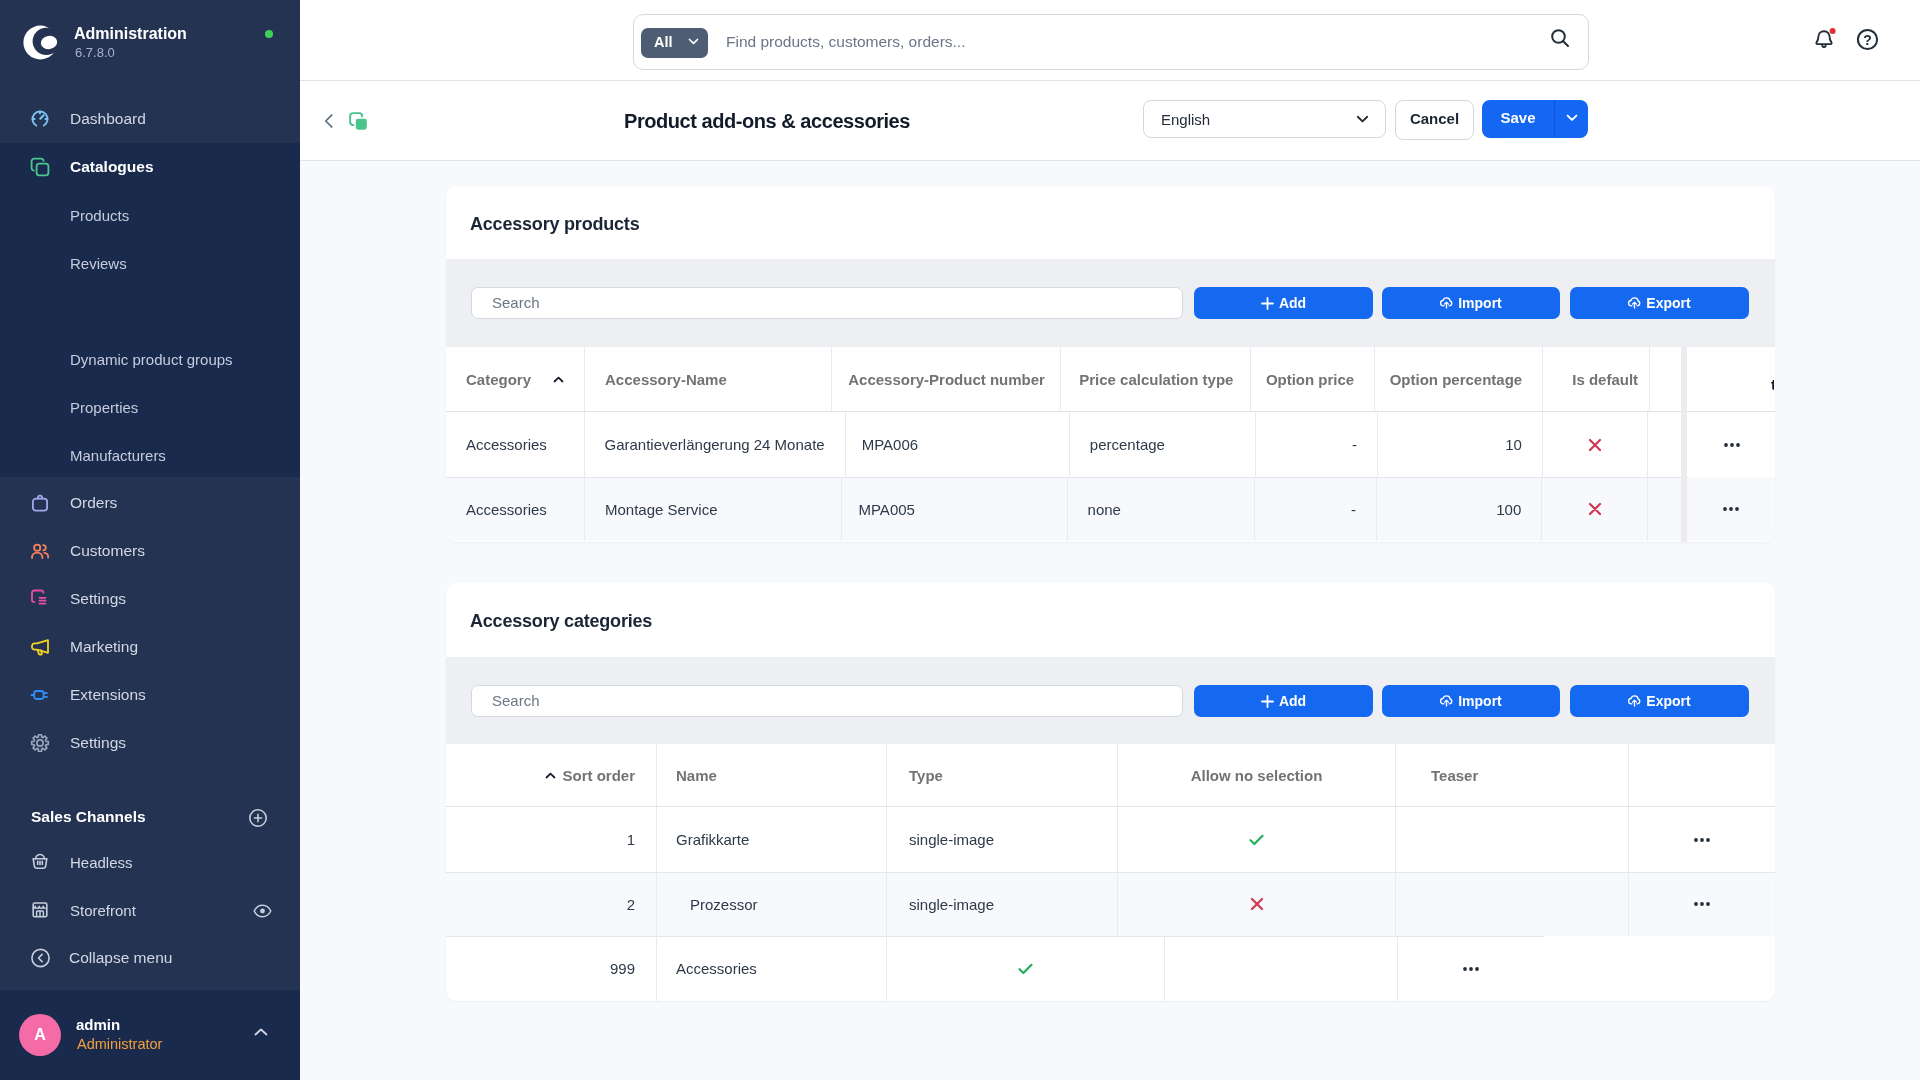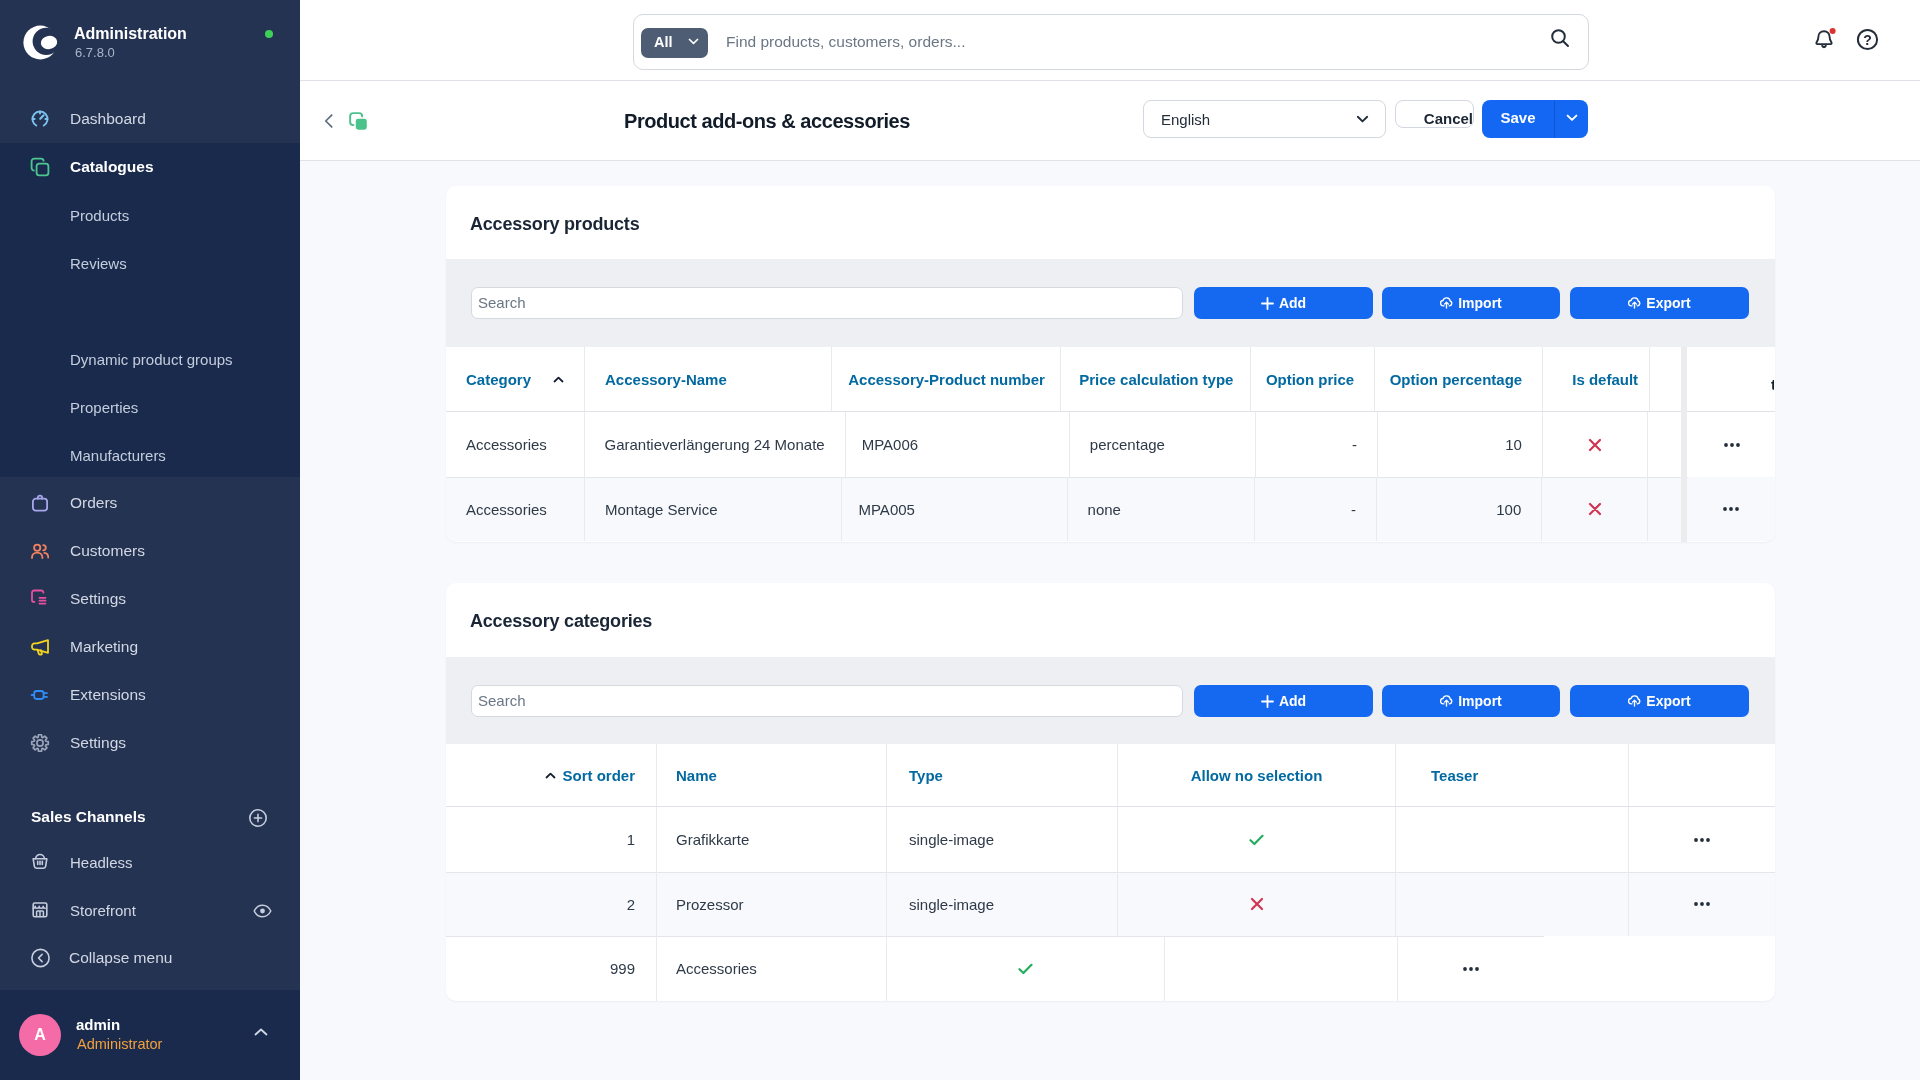--- a/index.html
+++ b/index.html
@@ -37,42 +37,42 @@
 .bell{position:absolute;left:1512px;top:28px}
 .help{position:absolute;left:1556px;top:28px}
 
 .smartbar{position:absolute;left:300px;top:81px;width:1620px;height:80px;background:#fff;border-bottom:1px solid #dfe2e8}
 .backchev{position:absolute;left:23px;top:32px}
 .cpicon{position:absolute;left:49px;top:31px}
 .sbtitle{position:absolute;left:167px;width:600px;text-align:center;font-size:20px;font-weight:bold;color:#121c29;letter-spacing:-.45px;top:29px}
 .langsel{position:absolute;left:843px;top:19px;width:243px;height:38px;border:1px solid #d3d7df;border-radius:8px;background:#fff}
 .langsel .l{position:absolute;left:17px;top:10px;font-size:15px;color:#232d3a}
 .langsel svg{position:absolute;right:16px;top:14px}
-.cancelbtn{position:absolute;left:1095px;top:19px;width:79px;height:28px;border:1px solid #d3d7df;border-radius:8px;background:#fff;text-align:right;font-size:15px;font-weight:bold;color:#1b2533;line-height:36px}
+.cancelbtn{position:absolute;left:1095px;top:19px;width:79px;height:40px;border:1px solid #d3d7df;border-radius:8px;background:#fff;text-align:center;font-size:15px;font-weight:bold;color:#1b2533;line-height:36px}
 .savebtn{position:absolute;left:1182px;top:19px;width:106px;height:38px;border-radius:8px;background:#1467f2}
 .savebtn .s{position:absolute;left:0;top:9px;width:72px;text-align:center;font-size:15px;font-weight:bold;color:#fff}
 .savebtn .dv{position:absolute;left:72px;top:0;width:1px;height:38px;background:#0f56d0}
 .savebtn svg{position:absolute;right:10px;top:14px}
 
 .card{position:absolute;background:#fff;border-radius:10px;box-shadow:0 1px 2px rgba(20,30,50,.05);overflow:hidden}
 #card1{left:446px;top:186px;width:1329px;height:356px}
 #card2{left:446px;top:583px;width:1329px;height:418px}
 .cardh{position:absolute;left:24px;font-size:18px;font-weight:bold;color:#1a2636;letter-spacing:-.2px}
 .toolbar{position:absolute;left:0;width:1329px;background:#edeff3}
-.tb-search{position:absolute;left:25px;top:28px;width:712px;height:32px;border:1px solid #d4d9e0;border-radius:7px;background:#fff;font-size:15px;color:#6b7685;line-height:30px;padding-left:6px}
+.tb-search{position:absolute;left:25px;top:28px;width:712px;height:32px;border:1px solid #d4d9e0;border-radius:7px;background:#fff;font-size:15px;color:#6b7685;line-height:30px;padding-left:20px}
 .bluebtn{position:absolute;top:28px;height:32px;border-radius:7px;background:#1568f0;color:#fff;font-size:14px;font-weight:bold;display:flex;align-items:center;justify-content:center;gap:5px}
 .btn-add{left:748px;width:179px}
 .btn-import{left:936px;width:178px}
 .btn-export{left:1124px;width:179px}
 
 .tbl{position:absolute;left:0;width:1329px}
 .trow{position:absolute;left:0;width:1329px;display:flex}
 .cell{height:100%;border-left:1px solid #e7eaee;font-size:15px;color:#2e3a48;display:flex;align-items:center;padding:0 20px;position:relative;white-space:nowrap;overflow:visible}
 .cell:first-child{border-left:none}
-.th .cell{font-weight:bold;color:#0369a1;font-size:15px;white-space:nowrap}
+.th .cell{font-weight:bold;color:#737373;font-size:15px;white-space:nowrap}
 .right{justify-content:flex-end}
 .center{justify-content:center}
 .stripe{background:#f8f9fc}
 .hr .cell{box-shadow:inset 0 1px 0 #e3e6eb}
 .hr .cell.nb{box-shadow:none}
 .th .trow{border-bottom:1px solid #dfe3e8}
 </style>
 </head>
 <body>
 <div class="sidebar">
@@ -380,21 +380,21 @@
       <div class="cell center" style="width:147px">
           <svg width="16" height="4" viewBox="0 0 16 4">
             <circle cx="2" cy="2" r="1.9" fill="#242e3a"></circle>
             <circle cx="8" cy="2" r="1.9" fill="#242e3a"></circle>
             <circle cx="14" cy="2" r="1.9" fill="#242e3a"></circle>
           </svg>
         </div>
     </div>
     <div class="trow hr stripe" style="top:65px;height:64px">
       <div class="cell right" style="width:210px;padding-right:21px">2</div>
-      <div class="cell" style="width:230px;padding-left:19px">Prozessor</div>
+      <div class="cell" style="width:230px;padding-left:33px">Prozessor</div>
       <div class="cell" style="width:231px;padding-left:22px">single-image</div>
       <div class="cell center" style="width:278px">
           <svg width="14" height="14" viewBox="0 0 14 14" fill="none" stroke="#cf3653" stroke-width="2.2" stroke-linecap="round">
             <path d="M2 2 L12 12 M12 2 L2 12"></path>
           </svg>
         </div>
       <div class="cell" style="width:233px"></div>
       <div class="cell center" style="width:147px">
           <svg width="16" height="4" viewBox="0 0 16 4">
             <circle cx="2" cy="2" r="1.9" fill="#242e3a"></circle>

